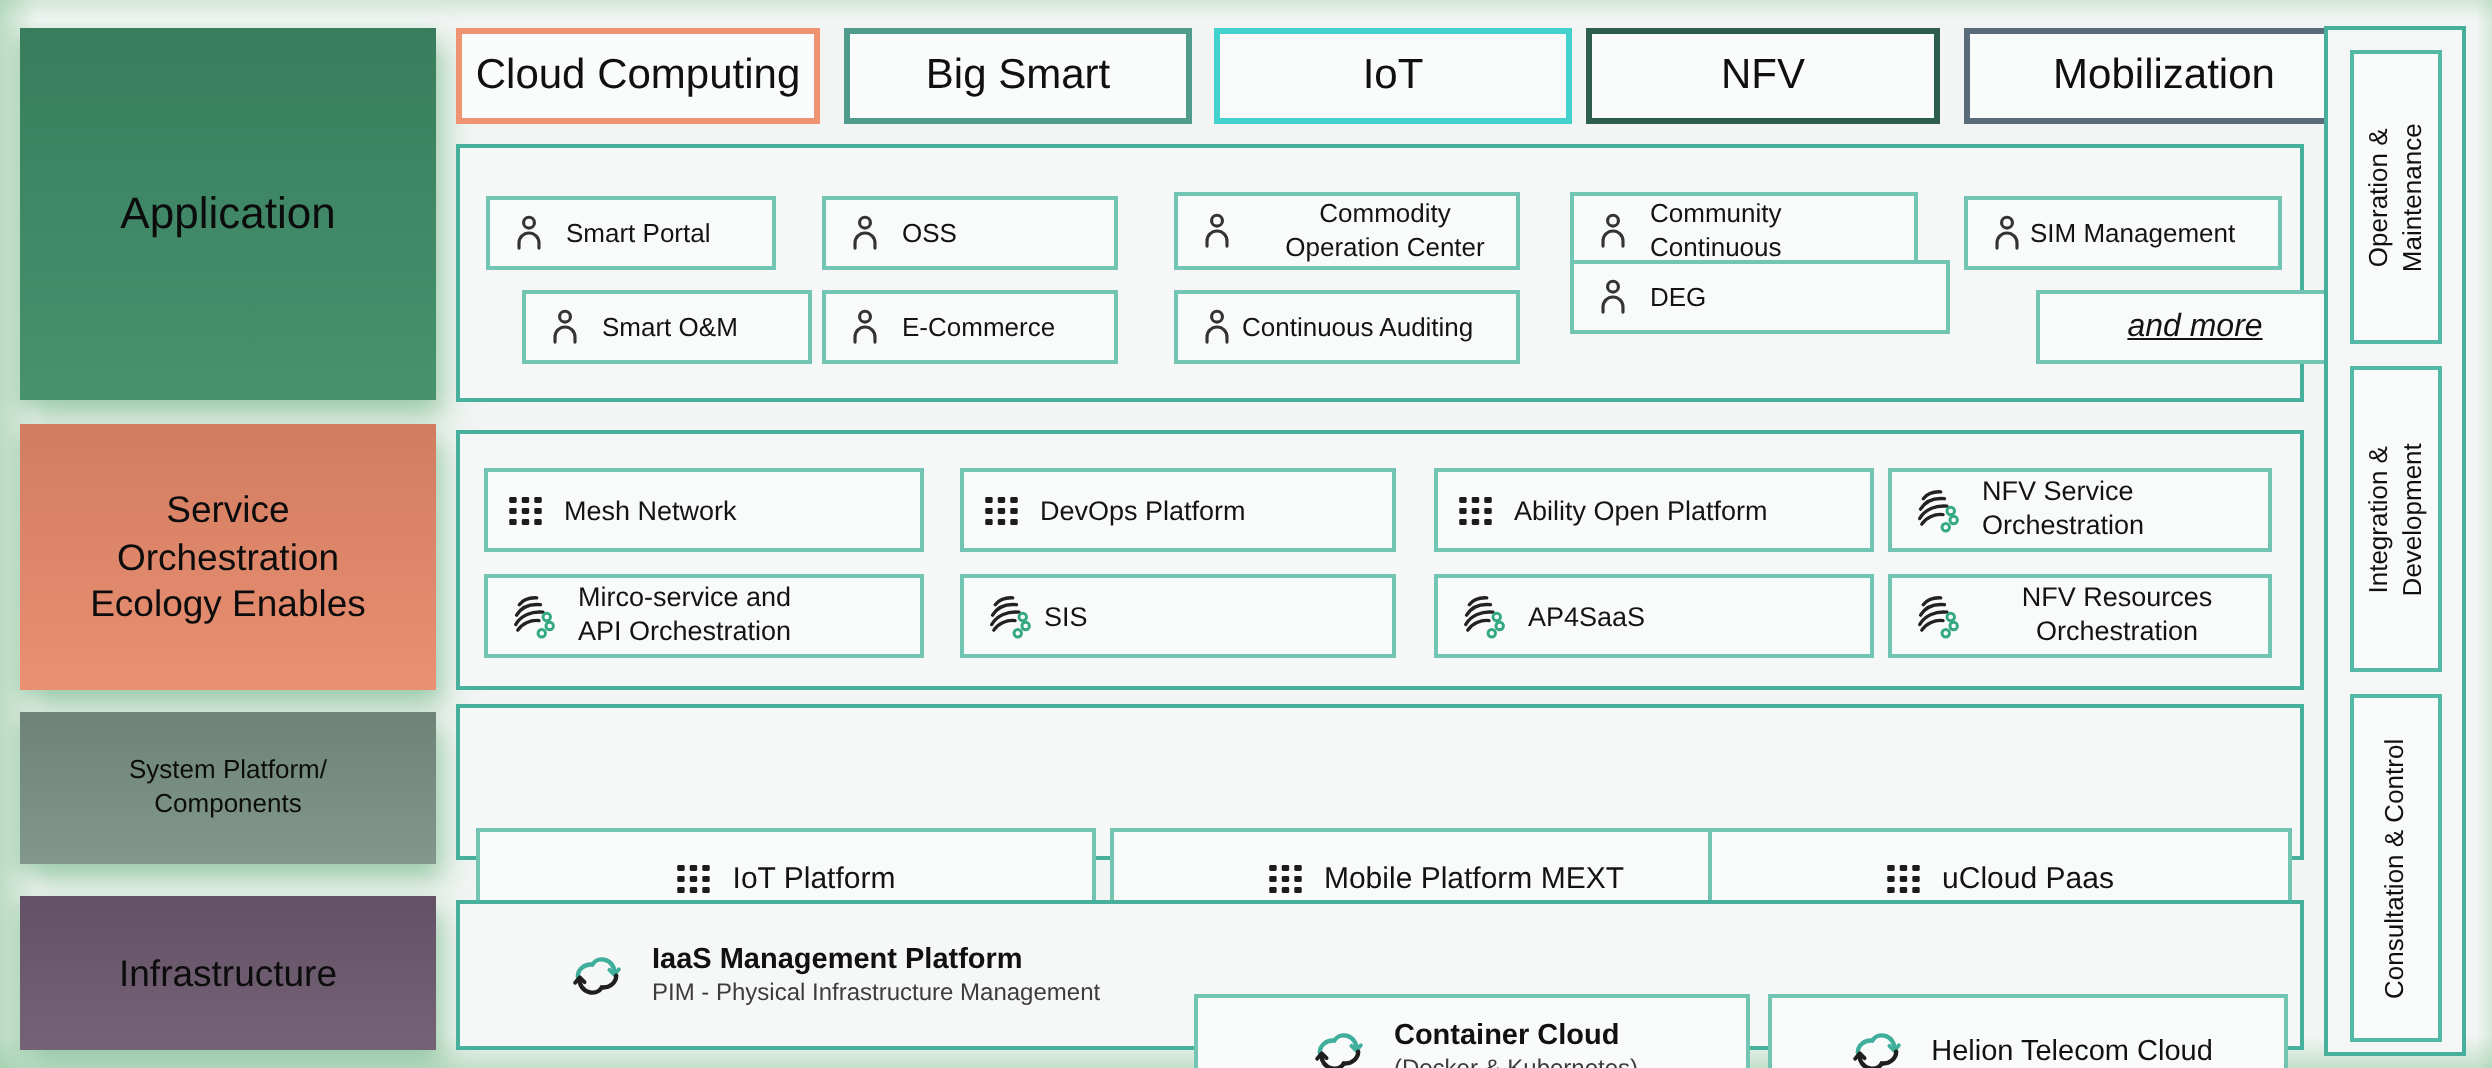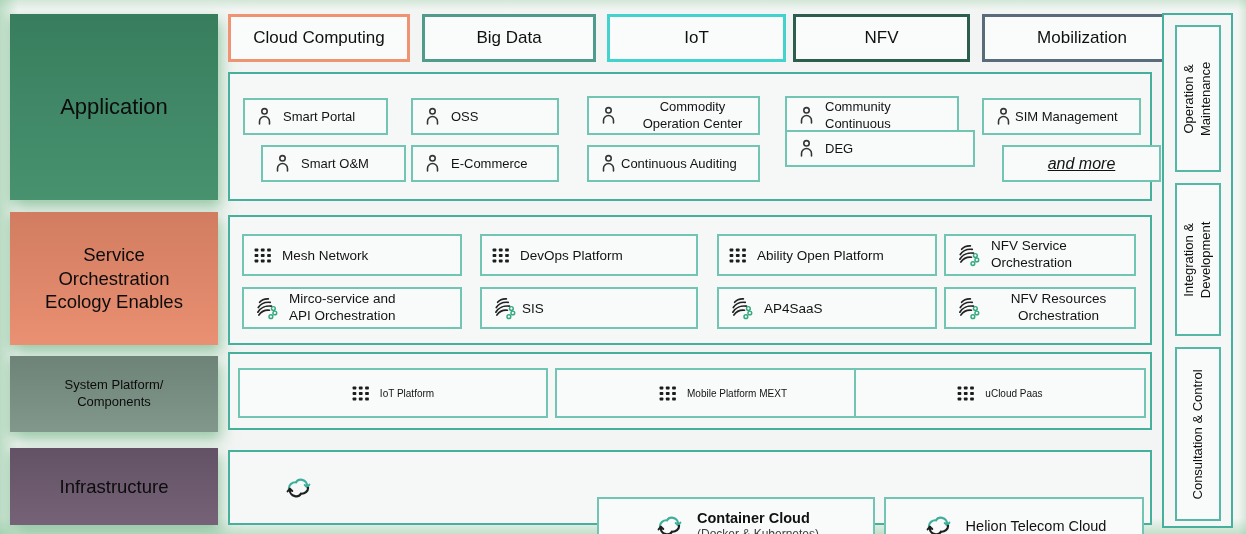--- a/index.html
+++ b/index.html
@@ -24,40 +24,40 @@
     display:flex; flex-direction:column; align-items:center; justify-content:center;
     color:#0c0c0c; text-align:center;
     box-shadow:5px 8px 13px rgba(120,185,140,.55), -3px 4px 9px rgba(120,185,140,.35);
     background-image:linear-gradient(180deg, rgba(0,0,0,.10), rgba(255,255,255,.05));
   }
   .llabel .ln{ line-height:1.28;text-align:right; }
   
   .tab{
     position:absolute; top:14px; height:48px;
     background:#fafcfb; display:flex; align-items:center; justify-content:center;
-    font-size:17px; color:#101010; border:3px solid #888;
+    font-size:21px; color:#101010; border:3px solid #888;
   }
   
   .cont{
     position:absolute; left:228px; width:924px;
     border:2px solid #46b09c; background:#f5f8f6;
   }
   
   .sbox{
     position:absolute; border:2px solid #72c5b3; background:#f9fbfa;
     display:flex; align-items:center; font-size:13px; color:#131313;
   }
   .sbox .ico{ display:flex; align-items:center; justify-content:center; flex:0 0 auto; }
   .app .ico{ margin:0 8px 0 9px; }
   .svc .ico{ margin:0 10px 0 10px; }
   .two{ flex:1; text-align:center; line-height:1.25; }
   .lcol{ line-height:1.25; text-align:left; }
   .andmore{ justify-content:center; font-size:16px; font-style:italic; text-decoration:underline; }
   .svc{ font-size:13.5px; }
-  .sys{ justify-content:center; font-size:10px; }
+  .sys{ justify-content:center; font-size:15px;margin-top:46px; }
   .sys .ico{ margin-right:10px; }
   .infra-item{ position:absolute; display:flex; align-items:center; }
   .infra-box{ border:2px solid #72c5b3; background:#f9fbfa; justify-content:center;margin-top:37px; }
   .infra-item .ico{ margin-right:11px; }
   .it-title{ font-size:14.5px; font-weight:bold; line-height:1.25; }
   .it-title.norm{ font-weight:normal; }
   .it-sub{ font-size:12px; color:#3c3c3c; line-height:1.3; }
   
   .rcol{
     position:absolute; left:1162px; top:13px; width:71px; height:515px;
@@ -128,21 +128,21 @@
     <div class="ln">Components</div>
   </div>
   <div class="llabel" style="top:448px;height:77px;background-color:#6e5a70;font-size:18.5px">
     <div class="ln">Infrastructure</div>
   </div>
 
   <div class="tab" style="left:228px;width:182px;border-color:#ef9373">
     <span>Cloud Computing</span>
   </div>
   <div class="tab" style="left:422px;width:174px;border-color:#4f9c8d">
-    <span>Big Data</span>
+    <span>Big Smart</span>
   </div>
   <div class="tab" style="left:607px;width:179px;border-color:#43d2cd">
     <span>IoT</span>
   </div>
   <div class="tab" style="left:793px;width:177px;border-color:#2d5e4d">
     <span>NFV</span>
   </div>
   <div class="tab" style="left:982px;width:200px;border-color:#5a6b7b">
     <span>Mobilization</span>
   </div>
@@ -220,21 +220,21 @@
       <span>Continuous Auditing</span>
     </div>
     <div class="sbox app" style="left:555px;top:56px;width:190px;height:37px">
       <span class="ico">
           <svg class="ic" width="21" height="21">
             <use href="#i-person"></use>
           </svg>
         </span>
       <span>DEG</span>
     </div>
-    <div class="sbox andmore" style="left:772px;top:71px;width:159px;height:37px">
+    <div class="sbox andmore" style="left:788px;top:71px;width:159px;height:37px">
       <span>and more</span>
     </div>
   </div>
 
   <div class="cont" style="top:215px;height:130px">
     <div class="sbox svc" style="left:12px;top:17px;width:220px;height:42px">
       <span class="ico">
           <svg class="ic" width="18" height="15">
             <use href="#i-grid"></use>
           </svg>
@@ -336,20 +336,24 @@
     </div>
   </div>
 
   <div class="cont" style="top:450px;height:75px">
     <div class="infra-item" style="left:52px;top:10px;width:330px;height:52px">
       <span class="ico">
           <svg class="ic" width="33" height="24">
             <use href="#i-cloudsync"></use>
           </svg>
         </span>
+      <div>
+        <div class="it-title">IaaS Management Platform</div>
+        <div class="it-sub">PIM - Physical Infrastructure Management</div>
+      </div>
     </div>
     <div class="infra-item infra-box" style="left:367px;top:8px;width:278px;height:58px">
       <span class="ico">
           <svg class="ic" width="33" height="24">
             <use href="#i-cloudsync"></use>
           </svg>
         </span>
       <div>
         <div class="it-title">Container Cloud</div>
         <div class="it-sub">(Docker &amp; Kubernetes)</div>

